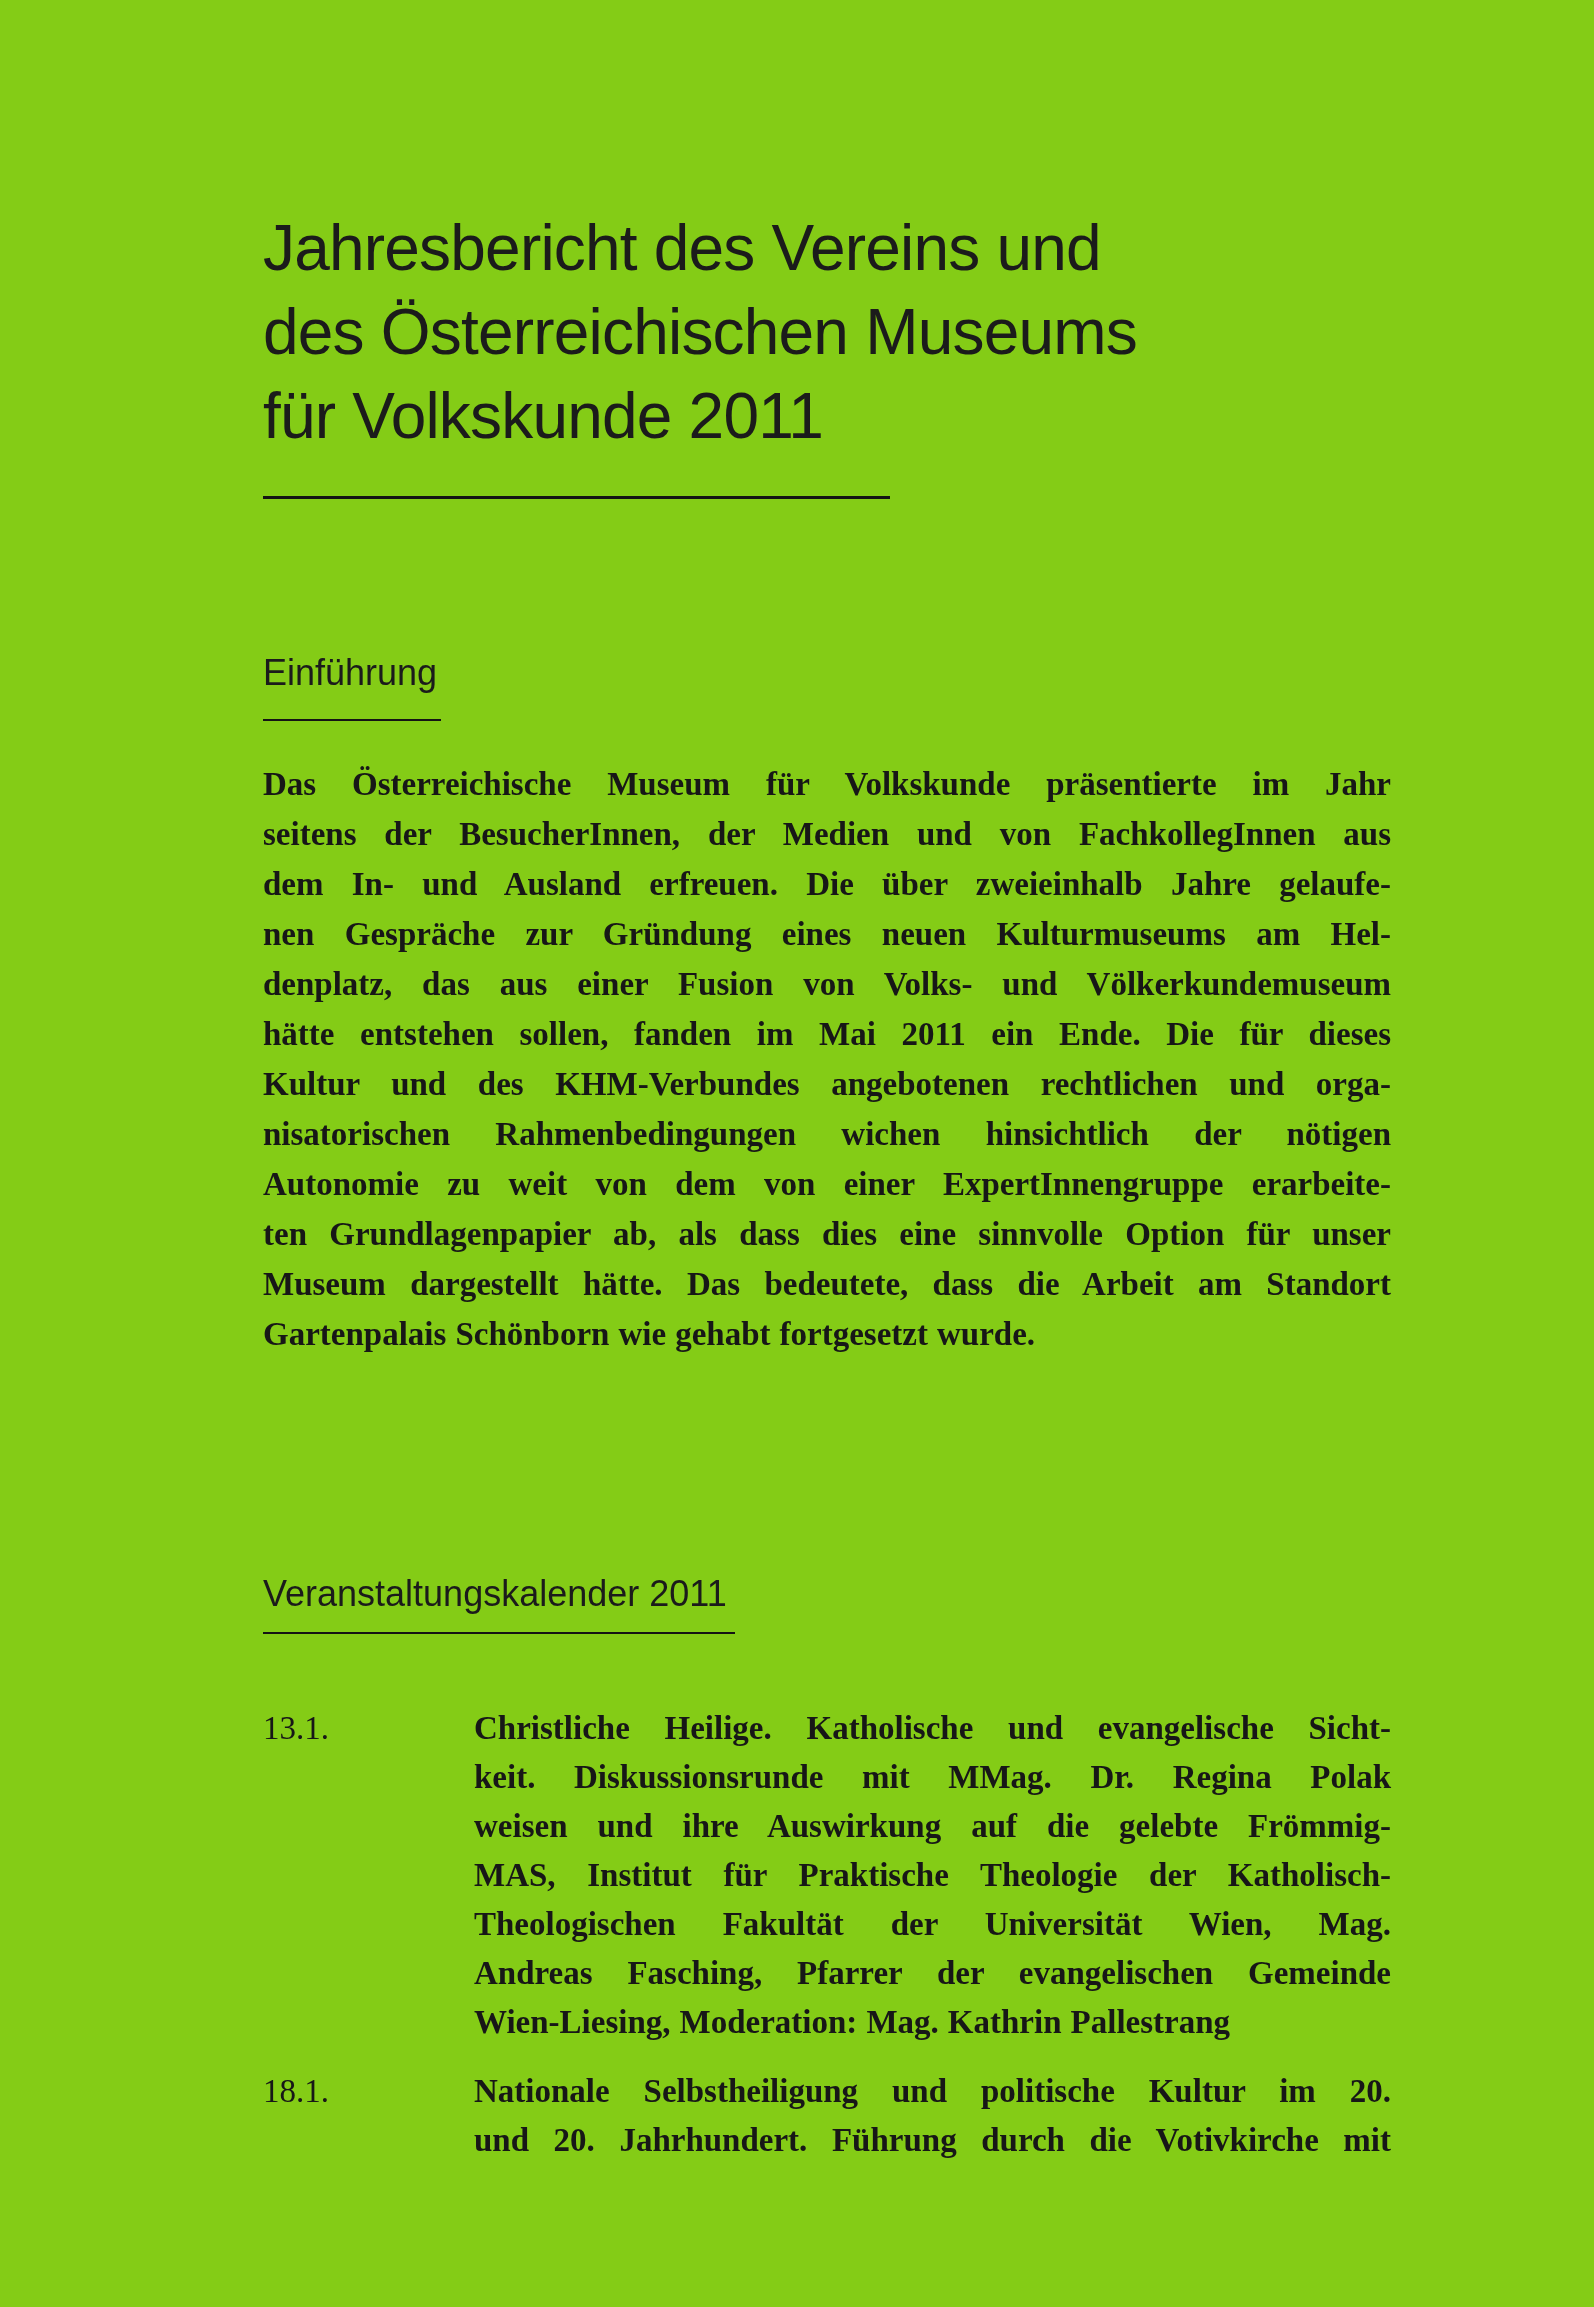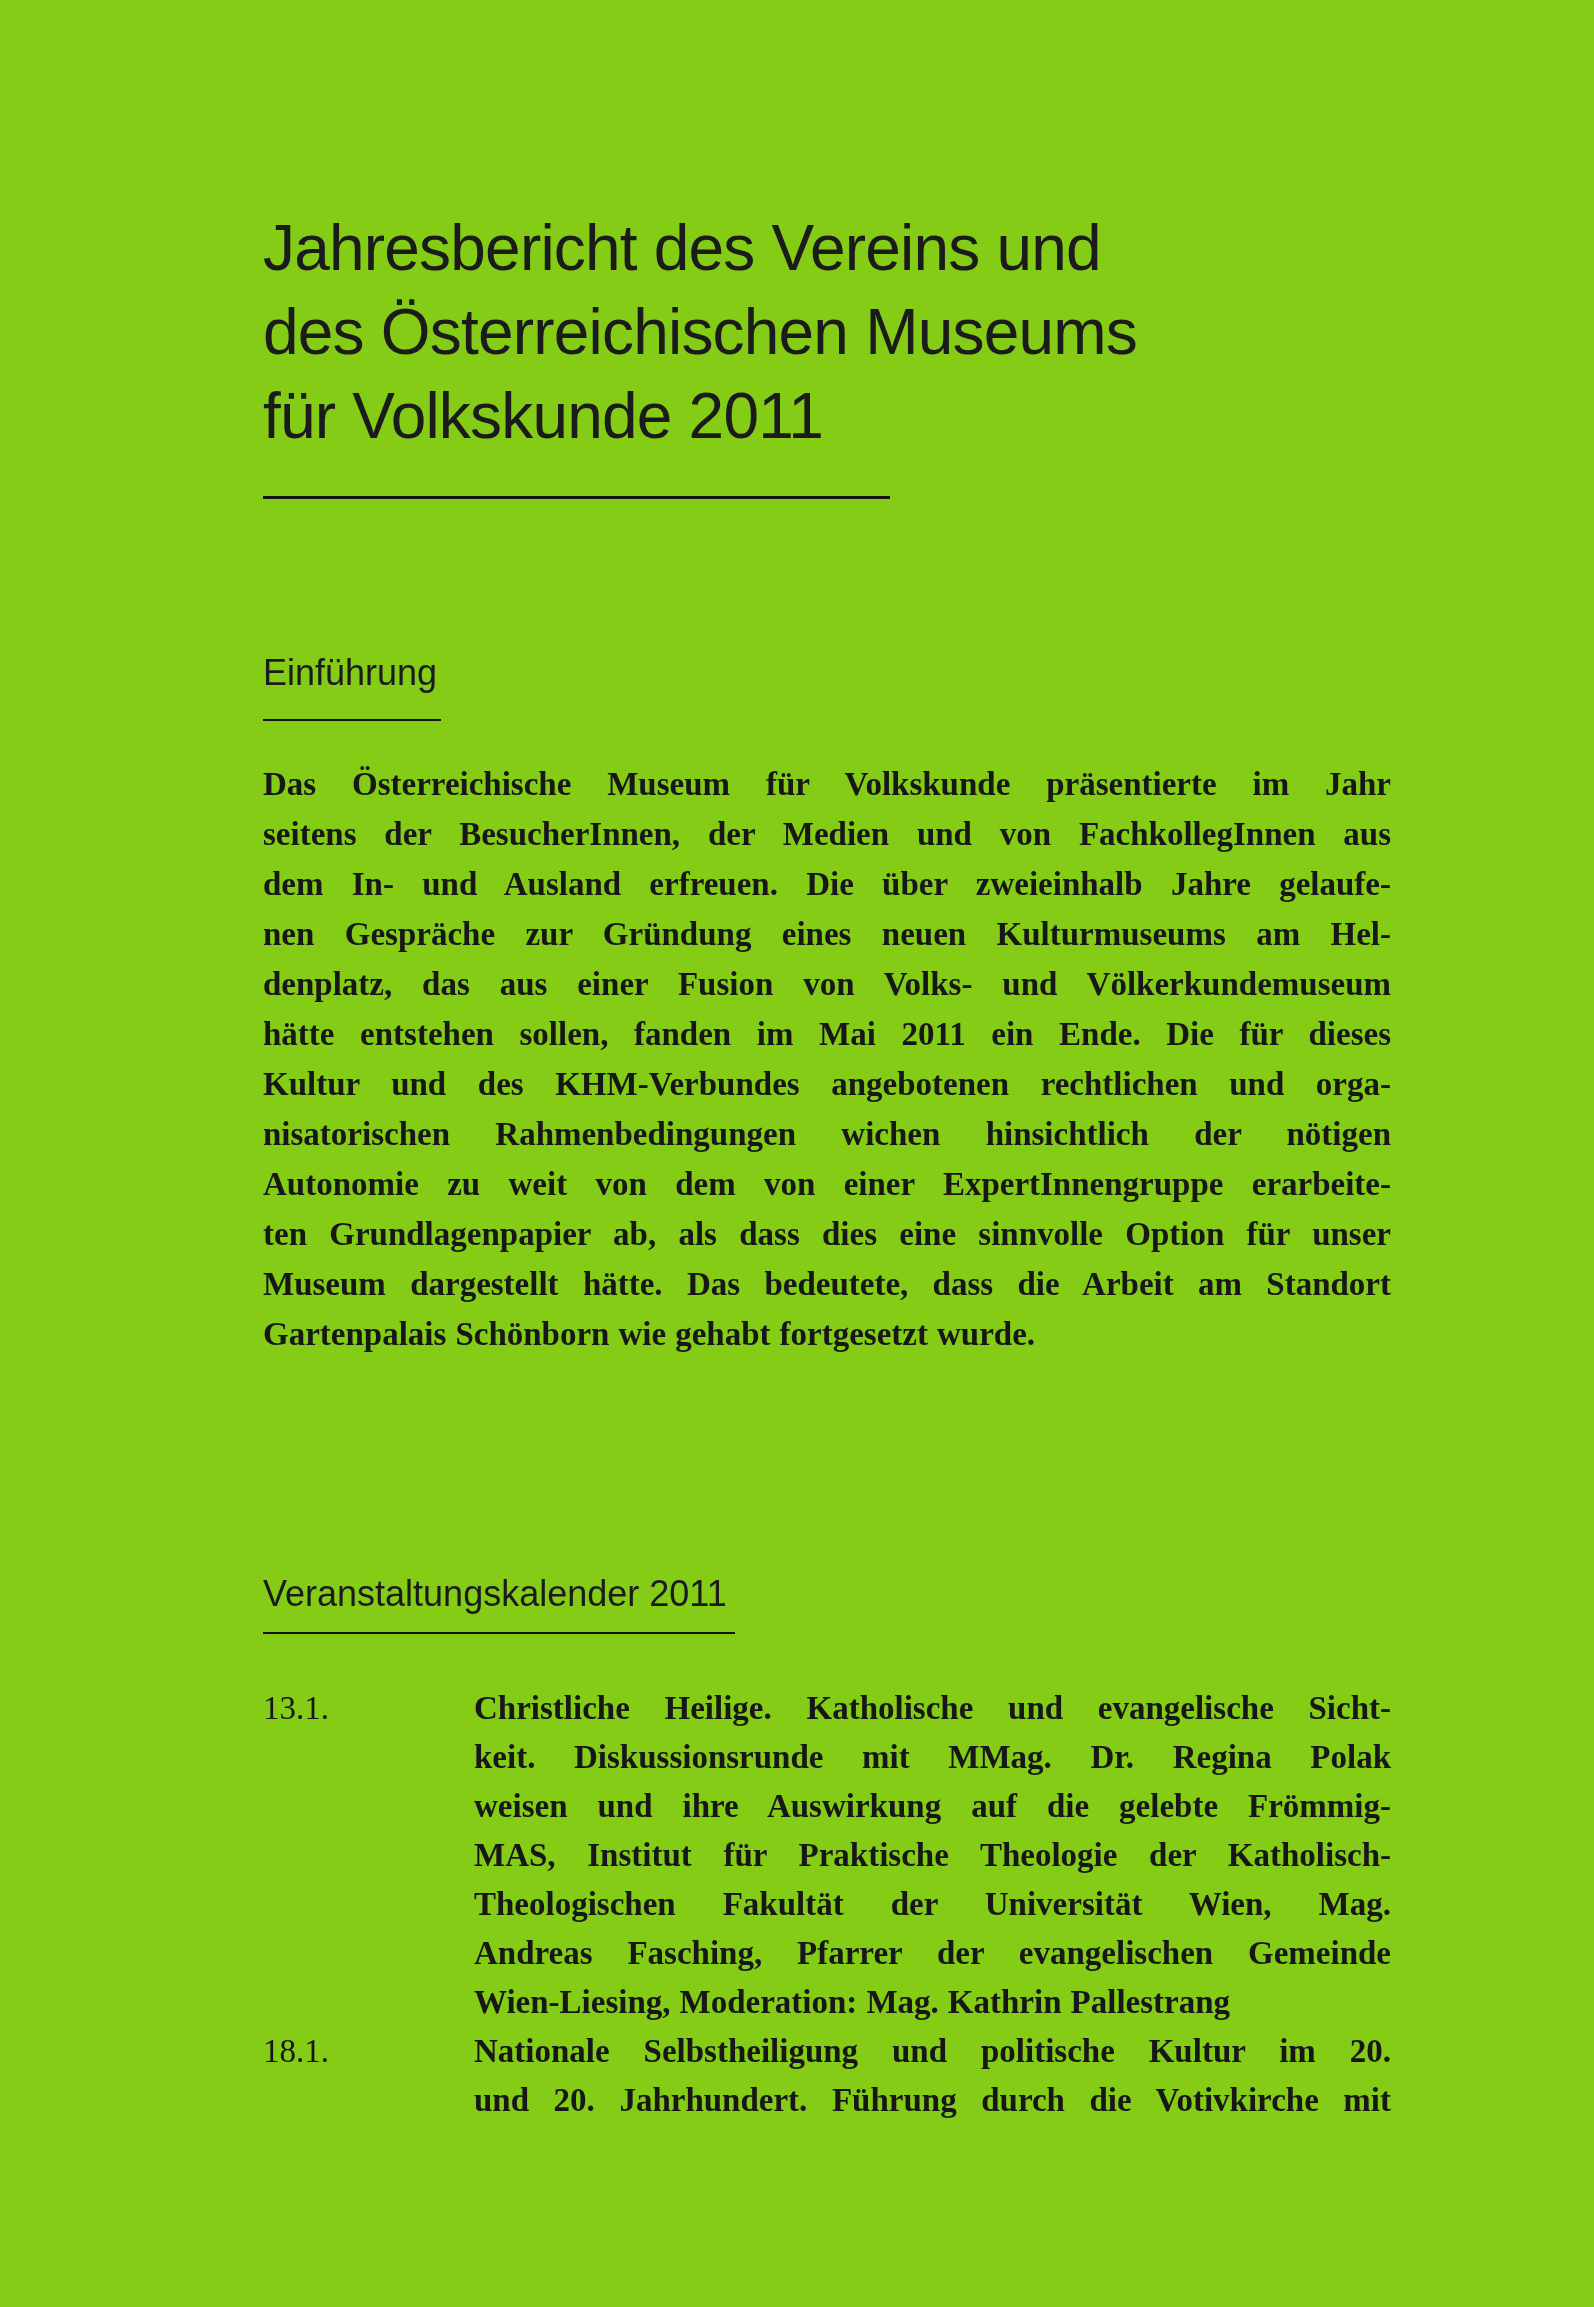--- a/index.html
+++ b/index.html
@@ -38,21 +38,21 @@
     color:#171717;
     word-spacing:1.6px;
   }
   .h2-ver{top:1564px;margin-top:8px;}
   .ver-rule{left:263px;top:1632px;width:472px;height:2.4px;}
   .events{
     left:263px;top:1684px;width:1128px;
     font-size:33px;line-height:49px;
     color:#171717;
   }
-  .event-row{display:grid;grid-template-columns:211px 917px;}
+  .event-row{display:grid;grid-template-columns:211px 917px;margin-top:20px;}
   .event-date{text-align:left;}
   .lines > div{
     text-align:justify;
     text-align-last:justify;
     word-spacing:0.8px;
     font-weight:bold;
   }
   .lines > div.last-left{
     text-align-last:left;
   }

